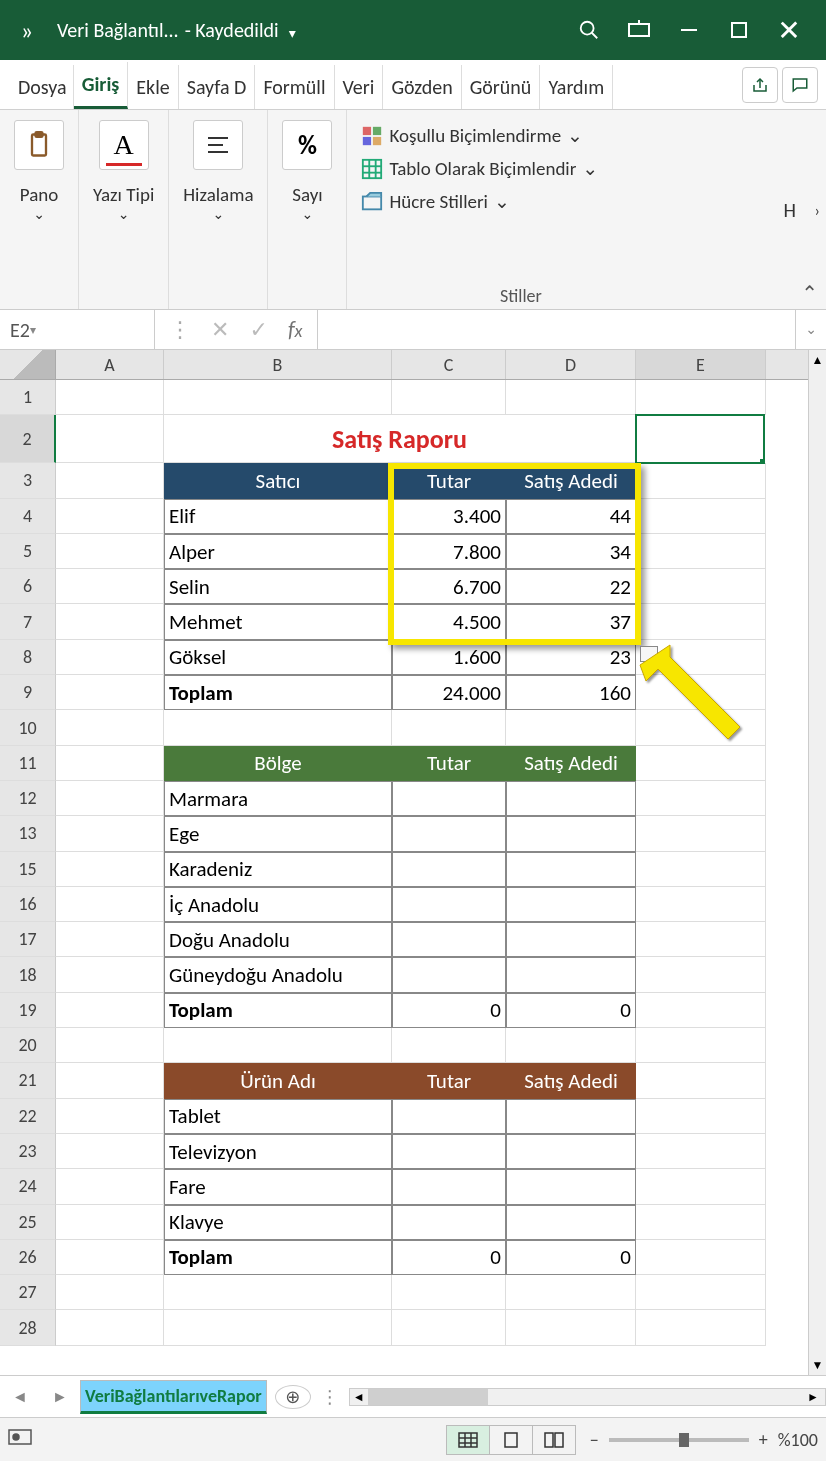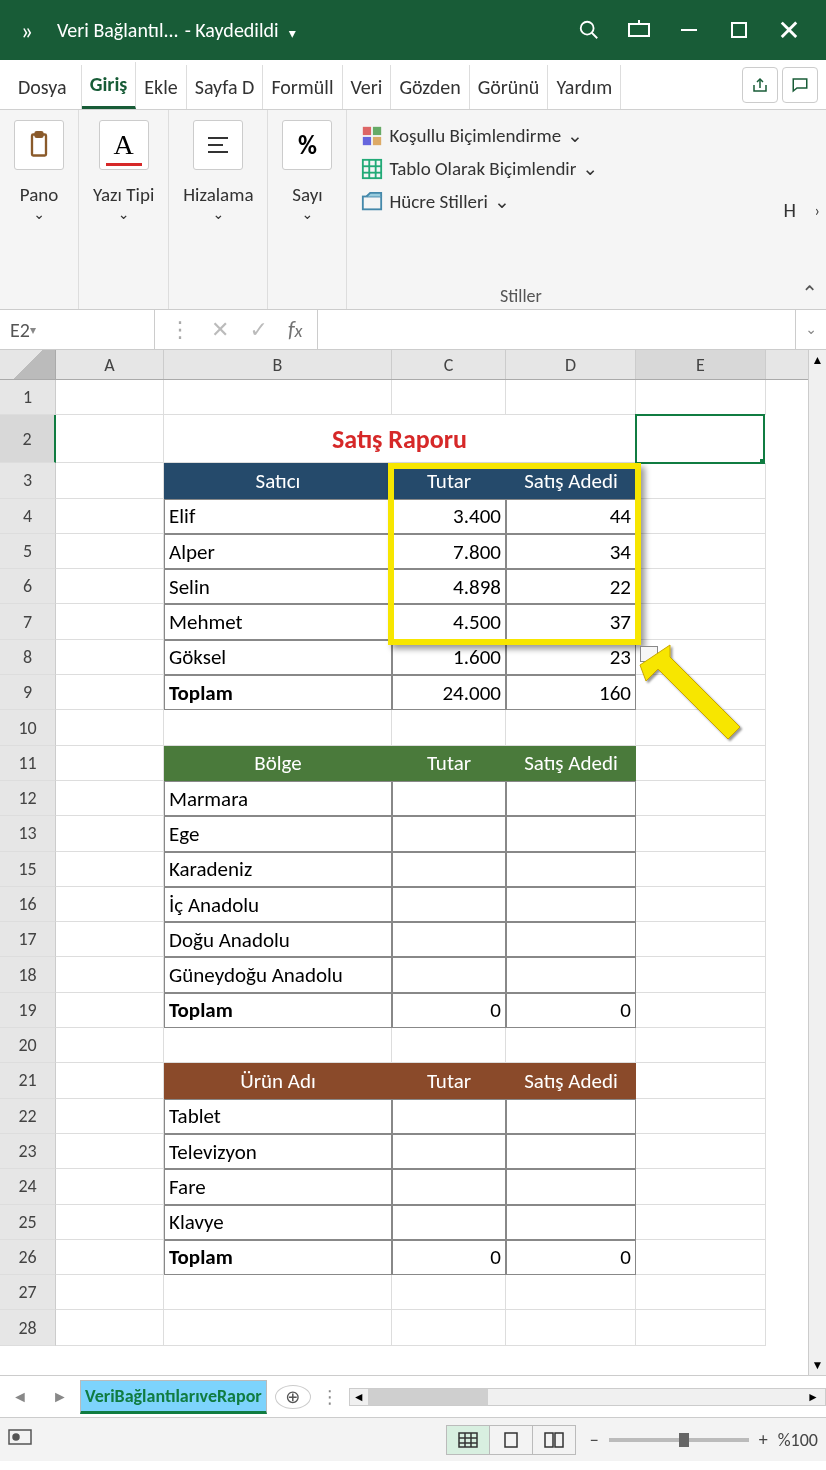--- a/index.html
+++ b/index.html
@@ -10,21 +10,21 @@
 .titlebar .more { width: 30px; text-align:center; font-size: 24px; }
 .titlebar .title { flex: 0 0 auto; margin-left: 15px; display:flex; align-items:flex-end; gap:6px;}
 .titlebar .chev { font-size: 14px; margin-left: 4px; }
 .titlebar .spacer { flex: 1; }
 .tb-btn { width: 50px; height: 40px; display:flex; align-items:center; justify-content:center; font-size: 22px; }
 .tb-btn.close { font-size: 28px; }
 
 
 .tabsrow { height: 50px; background: #fff; border-bottom: 1px solid #d0d0d0; display:flex; align-items:flex-end; padding: 0 8px; gap: 0; }
 .tab { padding: 10px 8px 10px 8px; font-size: 20px; color: #333; border-right: 1px solid #ddd; }
-.tab.first { border-right: 1px solid #ddd; padding-left: 10px; padding-right: 14px; }
+.tab.first { border-right: 1px solid #ddd; padding-left: 10px; padding-right: 6px; }
 .tab.active { color: #185c37; font-weight: 600; border-bottom: 3px solid #185c37; }
 .tabsrow .rightbtns { margin-left: auto; display:flex; gap:4px; padding-bottom:6px;}
 .rightbtns .rb { width:36px; height:36px; border:1px solid #ccc; border-radius:4px; display:flex; align-items:center; justify-content:center; color:#185c37; font-size:18px;}
 
 
 .ribbon { height: 200px; background: #f5f5f5; display:flex; align-items:stretch; border-bottom: 1px solid #ccc; position:relative;}
 .rgroup { display:flex; flex-direction:column; align-items:center; padding: 10px 14px 4px 14px; border-right: 1px solid #ddd; }
 .rgroup.last { border-right:none; flex:0 0 auto;}
 .rbig { width: 50px; height: 50px; border:1px solid #ccc; background:#fff; display:flex; align-items:center; justify-content:center; font-size:26px; border-radius:3px; }
 .rlabel { margin-top: 14px; font-size: 19px; color:#333; text-align:center; line-height: 1.2;}
@@ -293,21 +293,21 @@
         <div class="c cA"></div>
         <div class="c cB tblcell">Alper</div>
         <div class="c cC tblcell num">7.800</div>
         <div class="c cD tblcell num">34</div>
         <div class="c cE"></div>
       </div>
       <div class="r">
         <div class="rowhdr">6</div>
         <div class="c cA"></div>
         <div class="c cB tblcell">Selin</div>
-        <div class="c cC tblcell num">4.898</div>
+        <div class="c cC tblcell num">6.700</div>
         <div class="c cD tblcell num">22</div>
         <div class="c cE"></div>
       </div>
       <div class="r">
         <div class="rowhdr">7</div>
         <div class="c cA"></div>
         <div class="c cB tblcell">Mehmet</div>
         <div class="c cC tblcell num">4.500</div>
         <div class="c cD tblcell num">37</div>
         <div class="c cE"></div>

